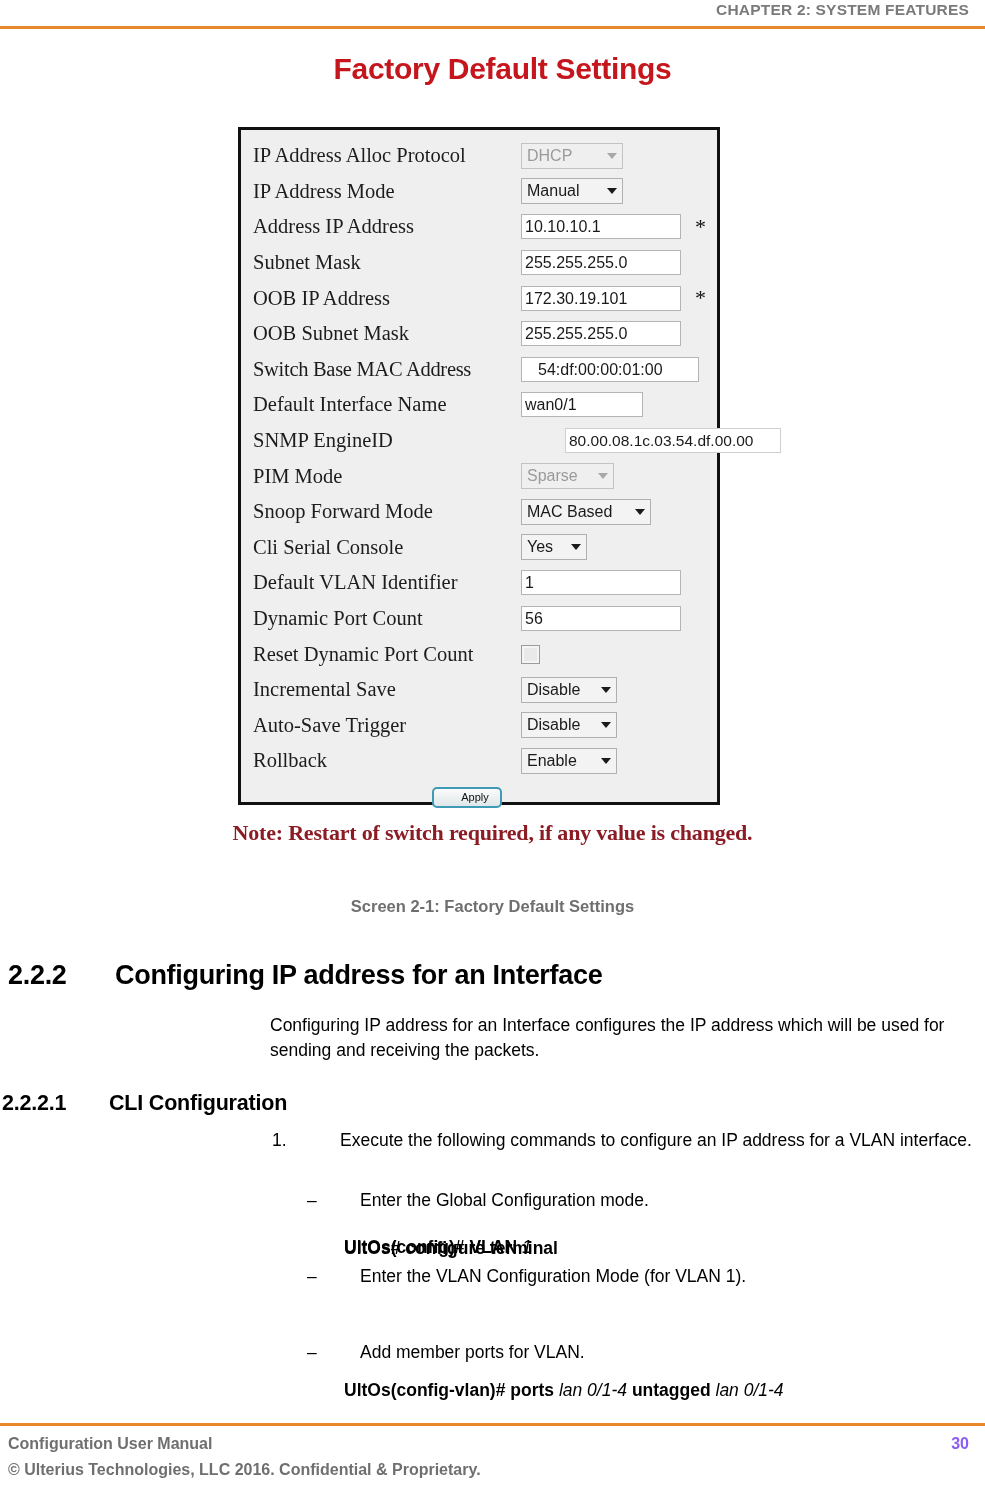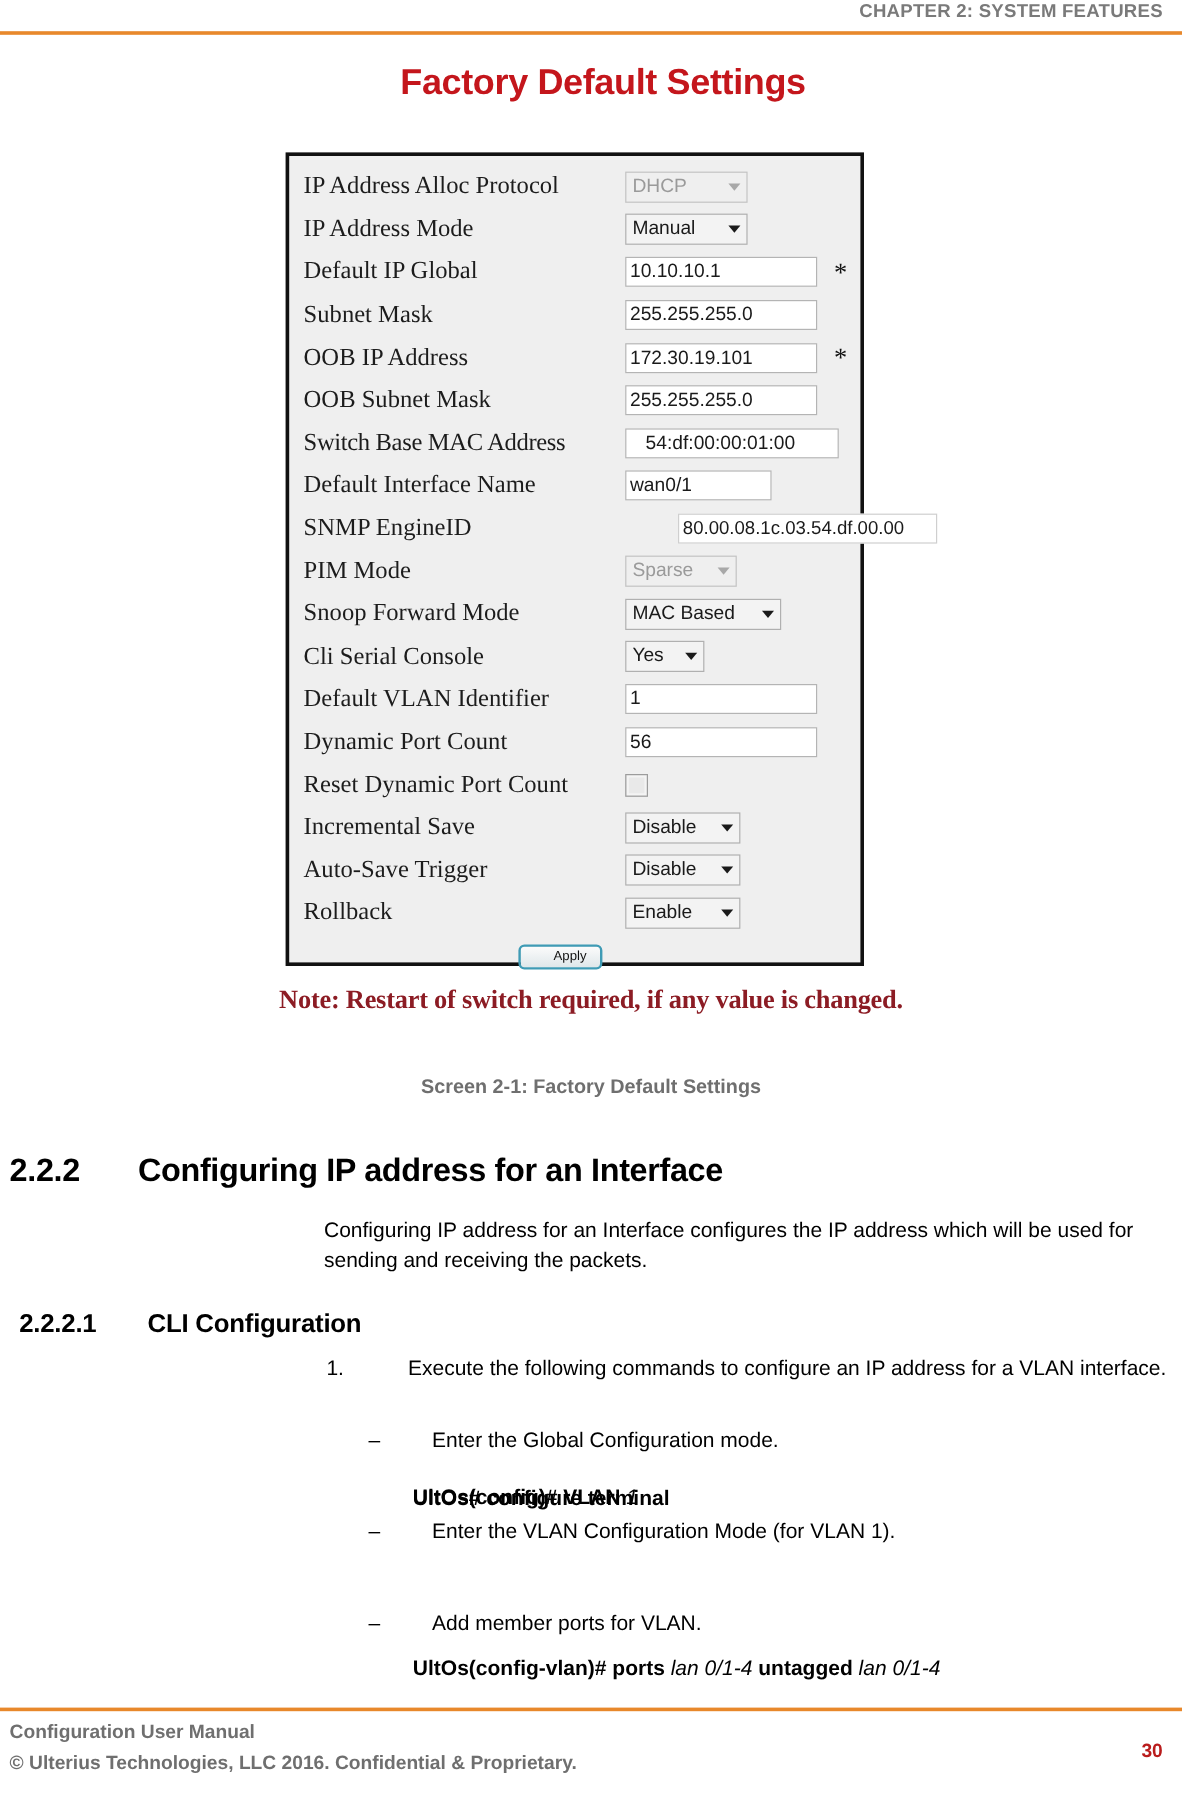--- a/index.html
+++ b/index.html
@@ -207,21 +207,21 @@
     width: 960px;
     font-size: 27px;
     font-weight: bold;
     letter-spacing: -0.3px;
     white-space: nowrap;
   }
   .h2 .num { display: inline-block; width: 107px; }
 
   .h3 {
     position: absolute;
-    left: 16px;
+    left: 2px;
     width: 960px;
     font-size: 21.5px;
     font-weight: bold;
     letter-spacing: -0.2px;
     white-space: nowrap;
   }
   .h3 .num { display: inline-block; width: 107px; }
 
   .body-para {
     position: absolute;
@@ -307,24 +307,24 @@
     position: absolute;
     left: 8px;
     top: 38px;
     font-size: 16px;
     font-weight: bold;
     color: #6f6f6f;
   }
   .page-footer .ftr-page {
     position: absolute;
     right: 16px;
-    top: 28px;
+    top: 12px;
     font-size: 16px;
     font-weight: bold;
-    color: #b91c1c;
+    color: #8b5cf6;
   }
 </style>
 </head>
 <body>
 
 <div class="page-header">
   <div class="hdr-text">CHAPTER 2: SYSTEM FEATURES</div>
   <div class="hdr-rule"></div>
 </div>
 
@@ -344,21 +344,21 @@
       <div class="form-row">
         <div class="f-label">IP Address Mode</div>
         <div class="f-ctl">
           <div class="sel w-manual">
             <span>Manual</span>
             <span class="arrow"></span>
           </div>
         </div>
       </div>
       <div class="form-row">
-        <div class="f-label">Default IP Global</div>
+        <div class="f-label">Address IP Address</div>
         <div class="f-ctl">
           <div class="txt w-big">10.10.10.1</div>
           <span class="star">*</span>
         </div>
       </div>
       <div class="form-row">
         <div class="f-label">Subnet Mask</div>
         <div class="f-ctl">
           <div class="txt w-big">255.255.255.0</div>
         </div>

